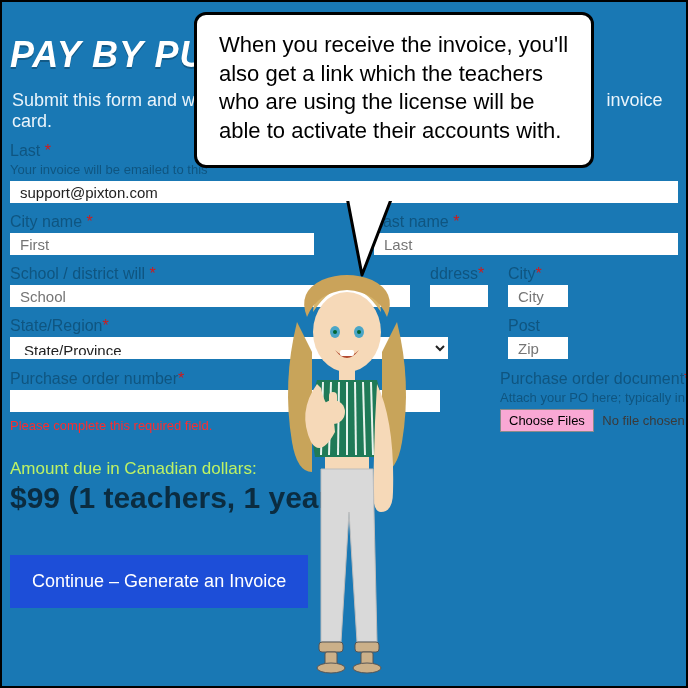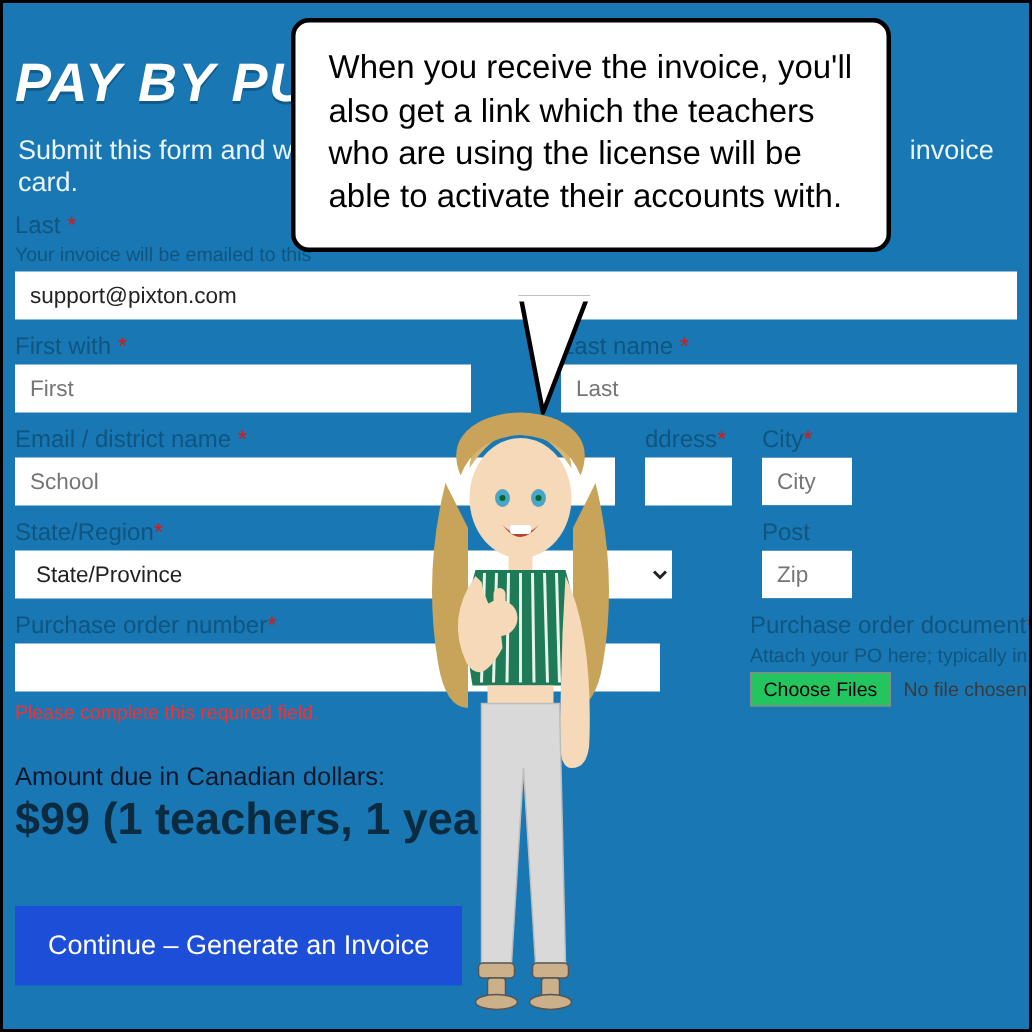--- a/index.html
+++ b/index.html
@@ -51,21 +51,21 @@
   }
   .req { color: #d11a1a; }
   .hint {
     color: #0f5580;
     font-size: 13px;
     margin: 2px 0 4px 0;
   }
   .ti, .sel {
     box-sizing: border-box;
     width: 100%;
-    height: 32px;
+    height: 22px;
     border: none;
     padding: 4px 10px;
     font-size: 15px;
     color: #222;
     background: #fff;
     outline: none;
   }
   .sel {
     appearance: auto;
   }
@@ -89,21 +89,21 @@
   .zipinput {
     box-sizing: border-box;
     width: 60px;
   }
   .errtext {
     color: #ff2c2c;
     font-size: 13px;
     margin: 6px 0 4px 0;
   }
   .amountlabel {
-    color: #0f172a;
+    color: #bef264;
     font-size: 17px;
     margin-top: 22px;
   }
   .amount {
     font-size: 30px;
     font-weight: 700;
     color: #0b2c40;
     margin-top: 2px;
   }
   .continue {
@@ -122,21 +122,21 @@
   .po-doc-label {
     color: #0f5580;
     font-size: 16px;
     margin: 10px 0 2px 0;
     white-space: nowrap;
   }
   .filebtn {
     font-family: Arial, sans-serif;
     font-size: 13px;
     padding: 3px 8px;
-    background: #22c55e;
+    background: #f9a8d4;
     border: 1px solid #8a8a8a;
     color: #000;
     cursor: pointer;
   }
   .filetxt {
     font-size: 13px;
     color: #3a3a3a;
     margin-left: 4px;
   }
 
@@ -195,37 +195,37 @@
         <span>Last</span> <span class="req">*</span>
       </div>
       <div class="hint">Your invoice will be emailed to this</div>
       <input class="ti" type="text" value="support@pixton.com" style="">
     </div>
 
     
     <div class="row">
       <div class="col">
         <div class="label">
-          <span>First with</span> <span class="req">*</span>
+          <span>City name</span> <span class="req">*</span>
         </div>
         <input class="ti" type="text" placeholder="First" style="">
       </div>
       <div class="col">
         <div class="label">
           <span>Last name</span> <span class="req">*</span>
         </div>
         <input class="ti" type="text" placeholder="Last" style="">
       </div>
     </div>
 
     
     <div class="row truncate-right" style="gap:20px">
       <div class="col" style="flex:0 0 400px">
         <div class="label">
-          <span>Email / district name</span> <span class="req">*</span>
+          <span>School / district will</span> <span class="req">*</span>
         </div>
         <input class="ti" type="text" placeholder="School" style="">
       </div>
       <div class="col" style="flex:1">
         <div class="label">
           <span>ddress</span><span class="req">*</span>
         </div>
         <input class="ti" type="text" style="">
       </div>
       <div class="col right">

